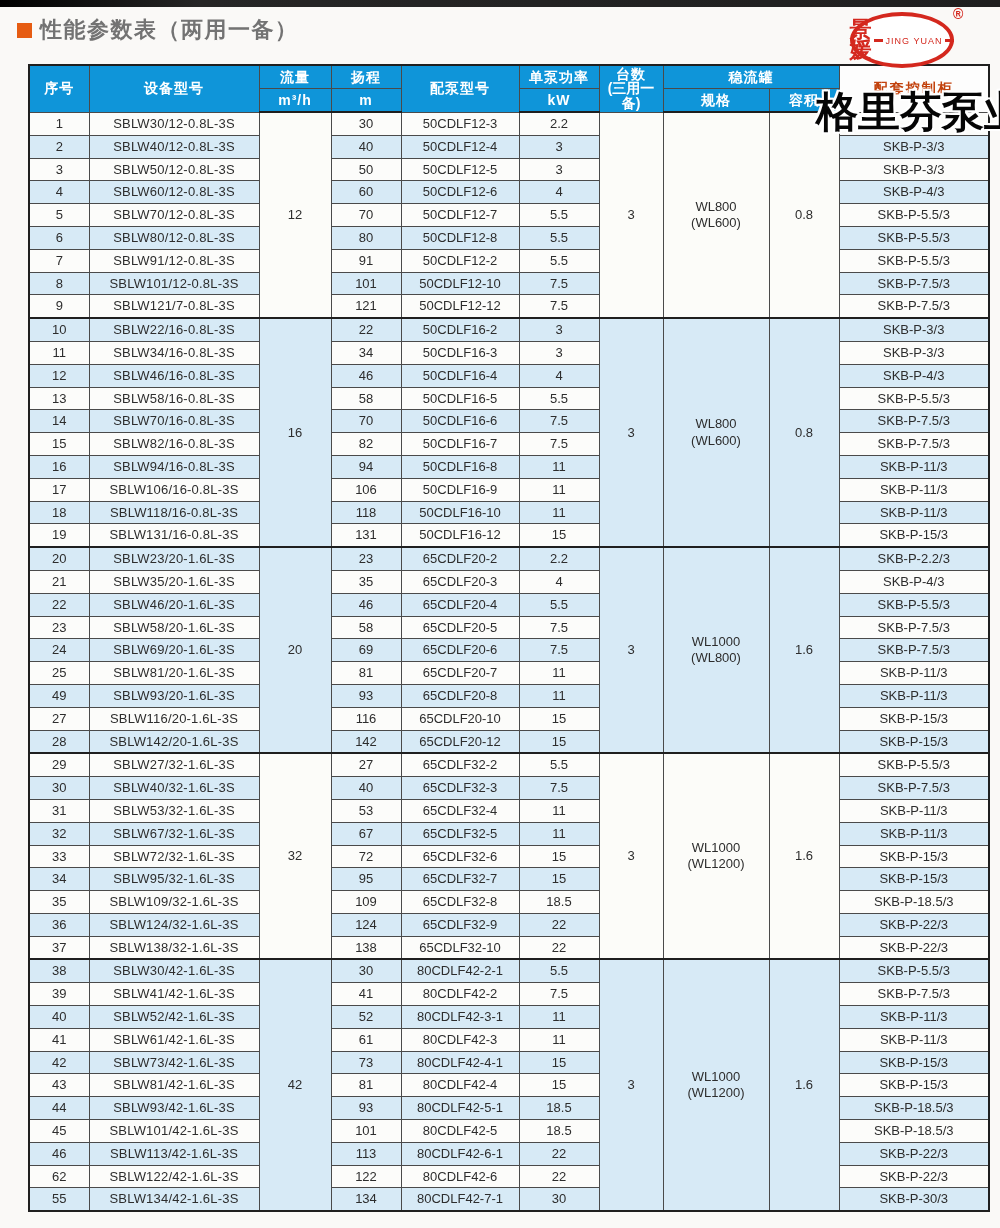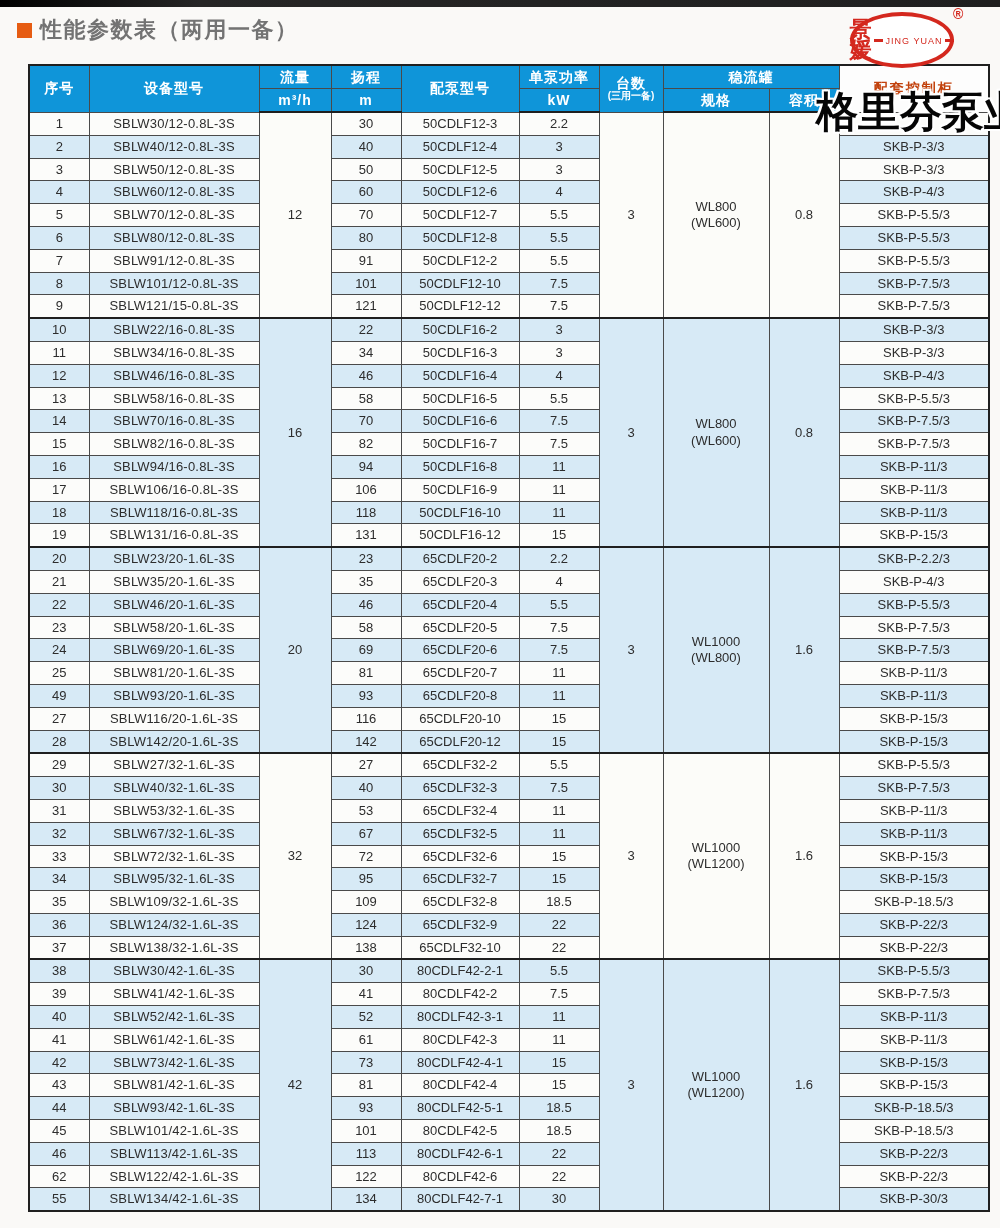--- a/index.html
+++ b/index.html
@@ -50,21 +50,21 @@
   }
   th, td {
     border:1px solid #4a4a4a; text-align:center; vertical-align:middle;
     padding:0; overflow:hidden;
   }
   thead th {
     background:#0f95d9; color:#ffffff; font-weight:bold; font-size:14px;
     height:22px; line-height:1.05; letter-spacing:1px;
   }
   thead tr:last-child th { border-bottom:2px solid #1f1f1f; }
-  thead .th-units-sub { font-size:10px; letter-spacing:0; font-weight:bold; }
+  thead .th-units-sub { font-size:14px; letter-spacing:0; font-weight:bold; }
   thead .th-cab { background:#fdfdfd; color:#c2410c; letter-spacing:2px; }
   tbody td {
     height:21.8px; line-height:21.8px; font-size:13px; color:#2d2d2d;
   }
   tbody tr.alt td { background:#d7eaf6; }
   tbody td.merge { background:#fcfcf9; line-height:1.25; }
   tbody td.pre { white-space:pre-line; }
   tbody tr.group-first td { border-top:2px solid #1f1f1f; }
   td.c-model { letter-spacing:0.2px;text-align:center; }
 </style>
@@ -192,21 +192,21 @@
         <tr class="alt">
           <td class="c-no">8</td>
           <td class="c-model">SBLW101/12-0.8L-3S</td>
           <td>101</td>
           <td>50CDLF12-10</td>
           <td>7.5</td>
           <td class="c-cab">SKB-P-7.5/3</td>
         </tr>
         <tr>
           <td class="c-no">9</td>
-          <td class="c-model">SBLW121/15-0.8L-3S</td>
+          <td class="c-model">SBLW121/7-0.8L-3S</td>
           <td>121</td>
           <td>50CDLF12-12</td>
           <td>7.5</td>
           <td class="c-cab">SKB-P-7.5/3</td>
         </tr>
         <tr class="group-first alt">
           <td class="c-no">10</td>
           <td class="c-model">SBLW22/16-0.8L-3S</td>
           <td class="merge" rowspan="10">16</td>
           <td>22</td>

